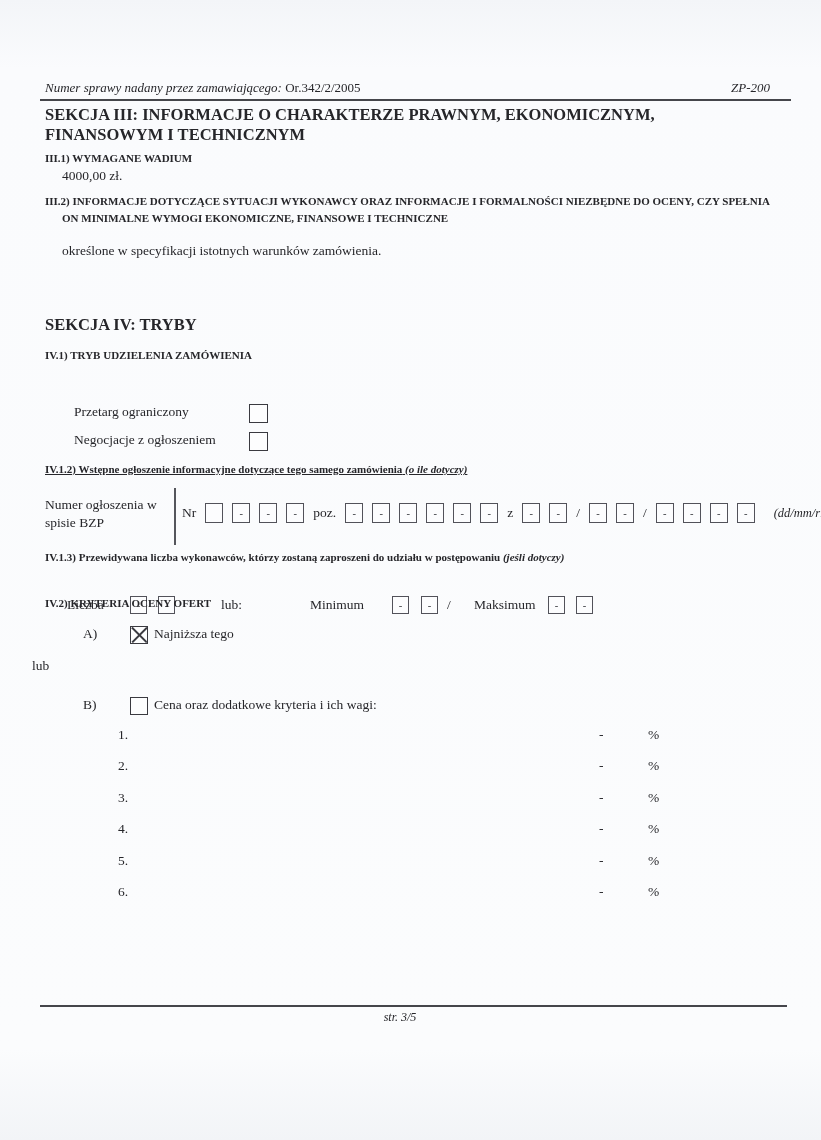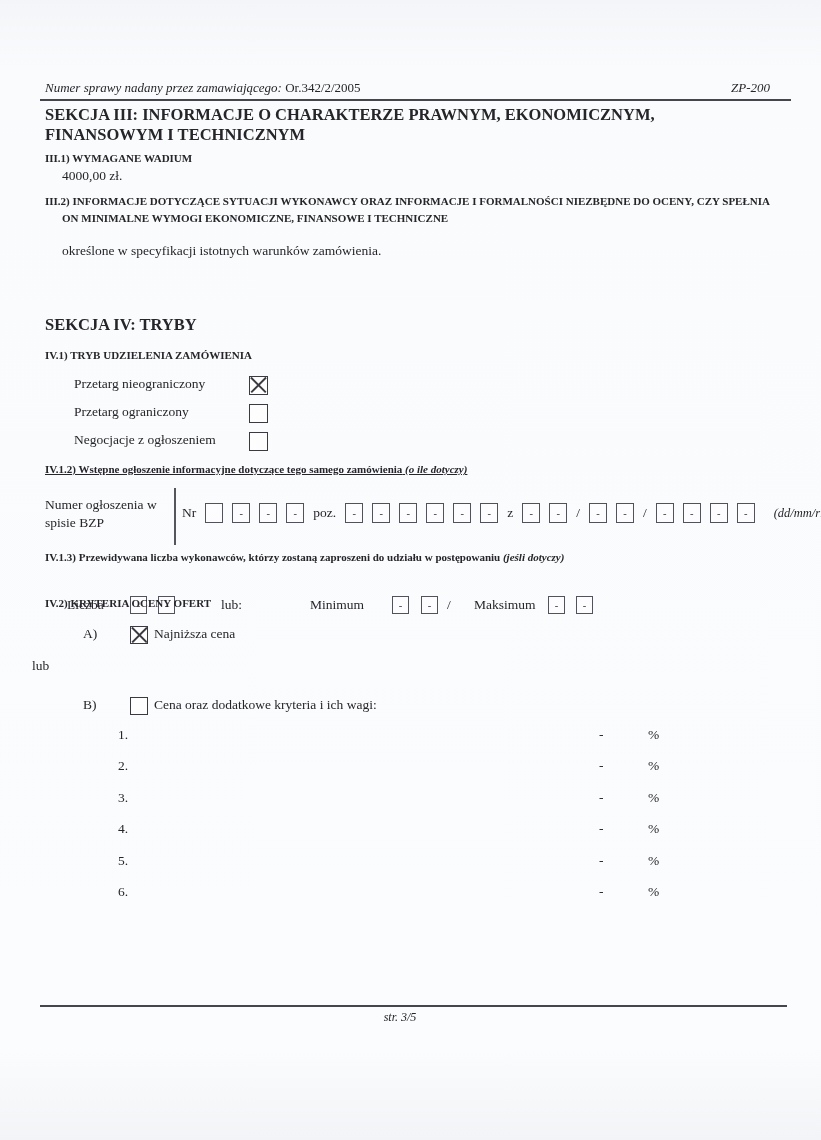--- a/index.html
+++ b/index.html
@@ -46,24 +46,20 @@
   <div class="abs h3" style="left:45px;top:152px;">III.1) WYMAGANE WADIUM</div>
   <div class="abs body-txt" style="left:62px;top:168px;">4000,00 zł.</div>
 
   <div class="abs h3 hang" style="left:45px;top:193px;width:712px;">III.2) INFORMACJE DOTYCZĄCE SYTUACJI WYKONAWCY ORAZ INFORMACJE I FORMALNOŚCI NIEZBĘDNE DO OCENY, CZY SPEŁNIA ON MINIMALNE WYMOGI EKONOMICZNE, FINANSOWE I TECHNICZNE</div>
   <div class="abs body-txt" style="left:62px;top:243px;">określone w specyfikacji istotnych warunków zamówienia.</div>
 
   <div class="abs sec-title" style="left:45px;top:299px;margin-top:16px;">SEKCJA IV: TRYBY</div>
 
   <div class="abs h3" style="left:45px;top:349px;">IV.1) TRYB UDZIELENIA ZAMÓWIENIA</div>
 
-  <div class="abs" style="left:0;top:376px;width:821px;height:20px;">
-    <span class="abs opt-label" style="left:74px;top:0;">Przetarg nieograniczony</span>
-    <span class="abs cb cb-lg checked" style="left:249px;top:0;"></span>
-  </div>
   <div class="abs" style="left:0;top:404px;width:821px;height:20px;">
     <span class="abs opt-label" style="left:74px;top:0;">Przetarg ograniczony</span>
     <span class="abs cb cb-lg" style="left:249px;top:0;"></span>
   </div>
   <div class="abs" style="left:0;top:432px;width:821px;height:20px;">
     <span class="abs opt-label" style="left:74px;top:0;">Negocjacje z ogłoszeniem</span>
     <span class="abs cb cb-lg" style="left:249px;top:0;"></span>
   </div>
 
   <div class="abs h3" style="left:45px;top:463px;width:740px;text-decoration:underline;">
@@ -121,21 +117,21 @@
     <span class="abs" style="left:474px;top:1px;">Maksimum</span>
     <span class="abs db db-sm" style="left:548px;top:0;">-</span>
     <span class="abs db db-sm" style="left:576px;top:0;">-</span>
   </div>
 
   <div class="abs h3" style="left:45px;top:597px;">IV.2) KRYTERIA OCENY OFERT</div>
 
   <div class="abs" style="left:0;top:625px;width:821px;height:20px;">
     <span class="abs body-txt" style="left:83px;top:1px;">A)</span>
     <span class="abs cb checked" style="left:130px;top:1px;"></span>
-    <span class="abs body-txt" style="left:154px;top:1px;">Najniższa cena</span>
+    <span class="abs body-txt" style="left:154px;top:1px;">Najniższa tego</span>
   </div>
 
   <div class="abs body-txt" style="left:32px;top:658px;">lub</div>
 
   <div class="abs" style="left:0;top:696px;width:821px;height:20px;">
     <span class="abs body-txt" style="left:83px;top:1px;">B)</span>
     <span class="abs cb" style="left:130px;top:1px;"></span>
     <span class="abs body-txt" style="left:154px;top:1px;">Cena oraz dodatkowe kryteria i ich wagi:</span>
   </div>
 

